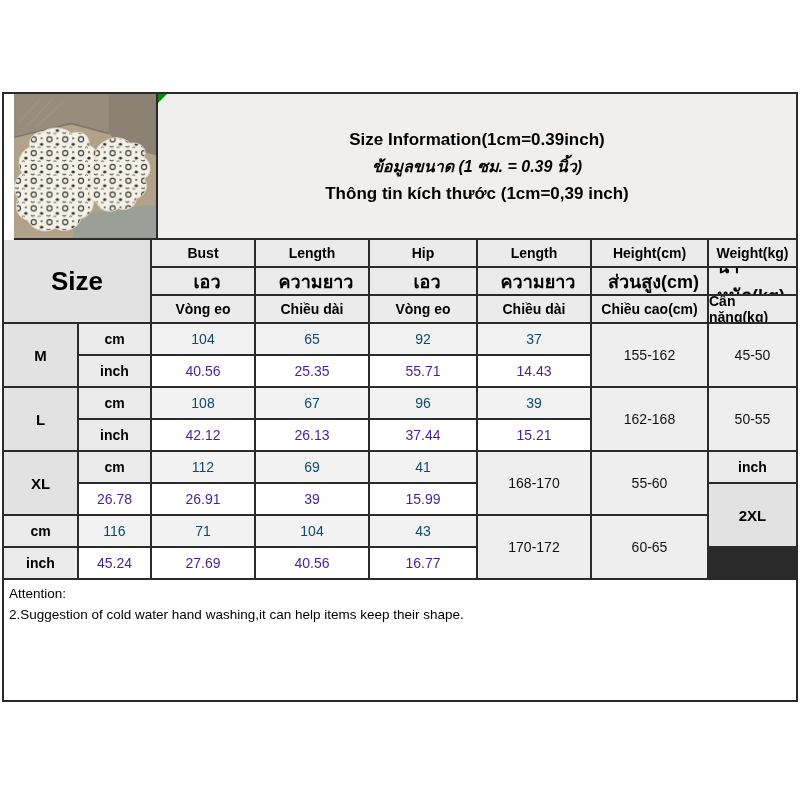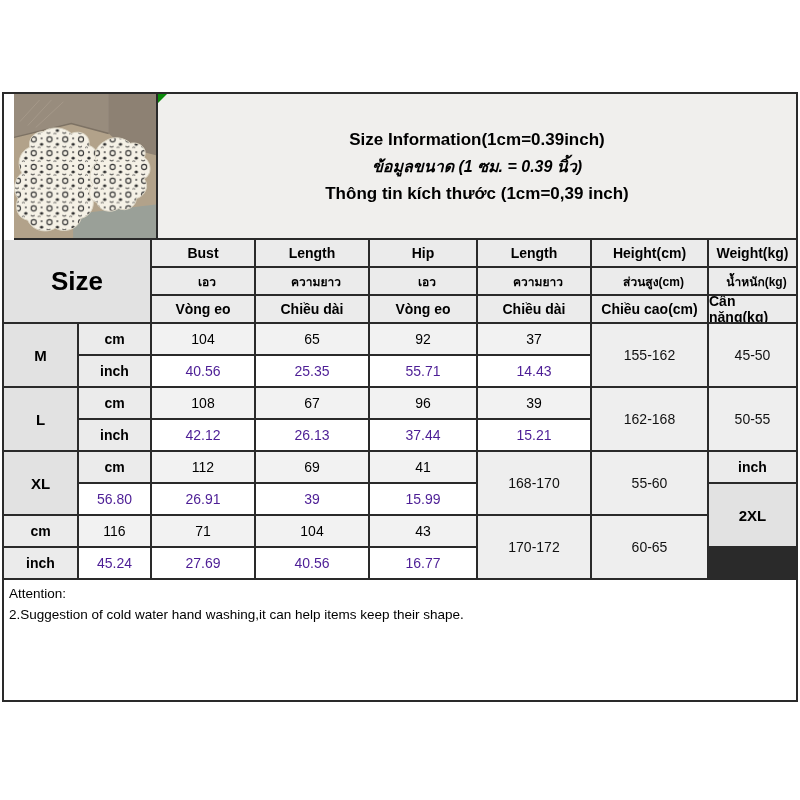--- a/index.html
+++ b/index.html
@@ -14,25 +14,25 @@
   .corner-marker { position:absolute; left:0; top:0; width:0; height:0; border-top:9px solid #0a8a0a; border-right:9px solid transparent; }
   .t-line { font-weight:bold; font-size:17px; line-height:21px; }
   .t-line.thai { font-size:16px;font-style:italic; }
 
   
   .size-table { display:grid; grid-template-columns:73px 71px 102px 112px 106px 112px 115px 1fr;
     grid-template-rows:26px 26px 26px repeat(8, 30px); gap:2px; background:#2a2a2a;
     border-bottom:2px solid #2a2a2a; flex:0 0 auto; }
   .cell { display:flex; align-items:center; justify-content:center; font-size:14px; overflow:hidden; }
   .hdr { background:#ebebeb; font-weight:bold; }
-  .hdr.thai { font-size:12px;padding-left:8px; }
+  .hdr.thai { font-size:18px;padding-left:8px; }
   .size-big { grid-column:1 / 3; grid-row:1 / 4; background:#e2e2e2; font-weight:bold; font-size:26px; }
   .rowlabel { background:#e2e2e2; font-weight:bold; font-size:15px; grid-row:span 2; }
   .unit { background:#ebebeb; font-weight:bold; }
-  .val-cm { background:#f2f2f2; color:#000000; }
+  .val-cm { background:#f2f2f2; color:#0c4a6e; }
   .val-in { background:#ffffff; color:#4c1d95; }
   .range { background:#eeeeee; grid-row:span 2; color:#111; }
 
   
   .attention { flex:1; background:#fff; padding:3px 20px 0 5px; font-size:13.5px; line-height:21px; }
 </style>
 </head>
 <body>
 
 <div class="sheet">
@@ -121,21 +121,21 @@
     <div class="cell val-in">15.21</div>
 
     <div class="cell rowlabel">XL</div>
     <div class="cell unit">cm</div>
     <div class="cell val-cm">112</div>
     <div class="cell val-cm">69</div>
     <div class="cell val-cm">41</div>
     <div class="cell range">168-170</div>
     <div class="cell range">55-60</div>
     <div class="cell unit">inch</div>
-    <div class="cell val-in">56.80</div>
+    <div class="cell val-in">26.78</div>
     <div class="cell val-in">26.91</div>
     <div class="cell val-in">39</div>
     <div class="cell val-in">15.99</div>
 
     <div class="cell rowlabel">2XL</div>
     <div class="cell unit">cm</div>
     <div class="cell val-cm">116</div>
     <div class="cell val-cm">71</div>
     <div class="cell val-cm">104</div>
     <div class="cell val-cm">43</div>

